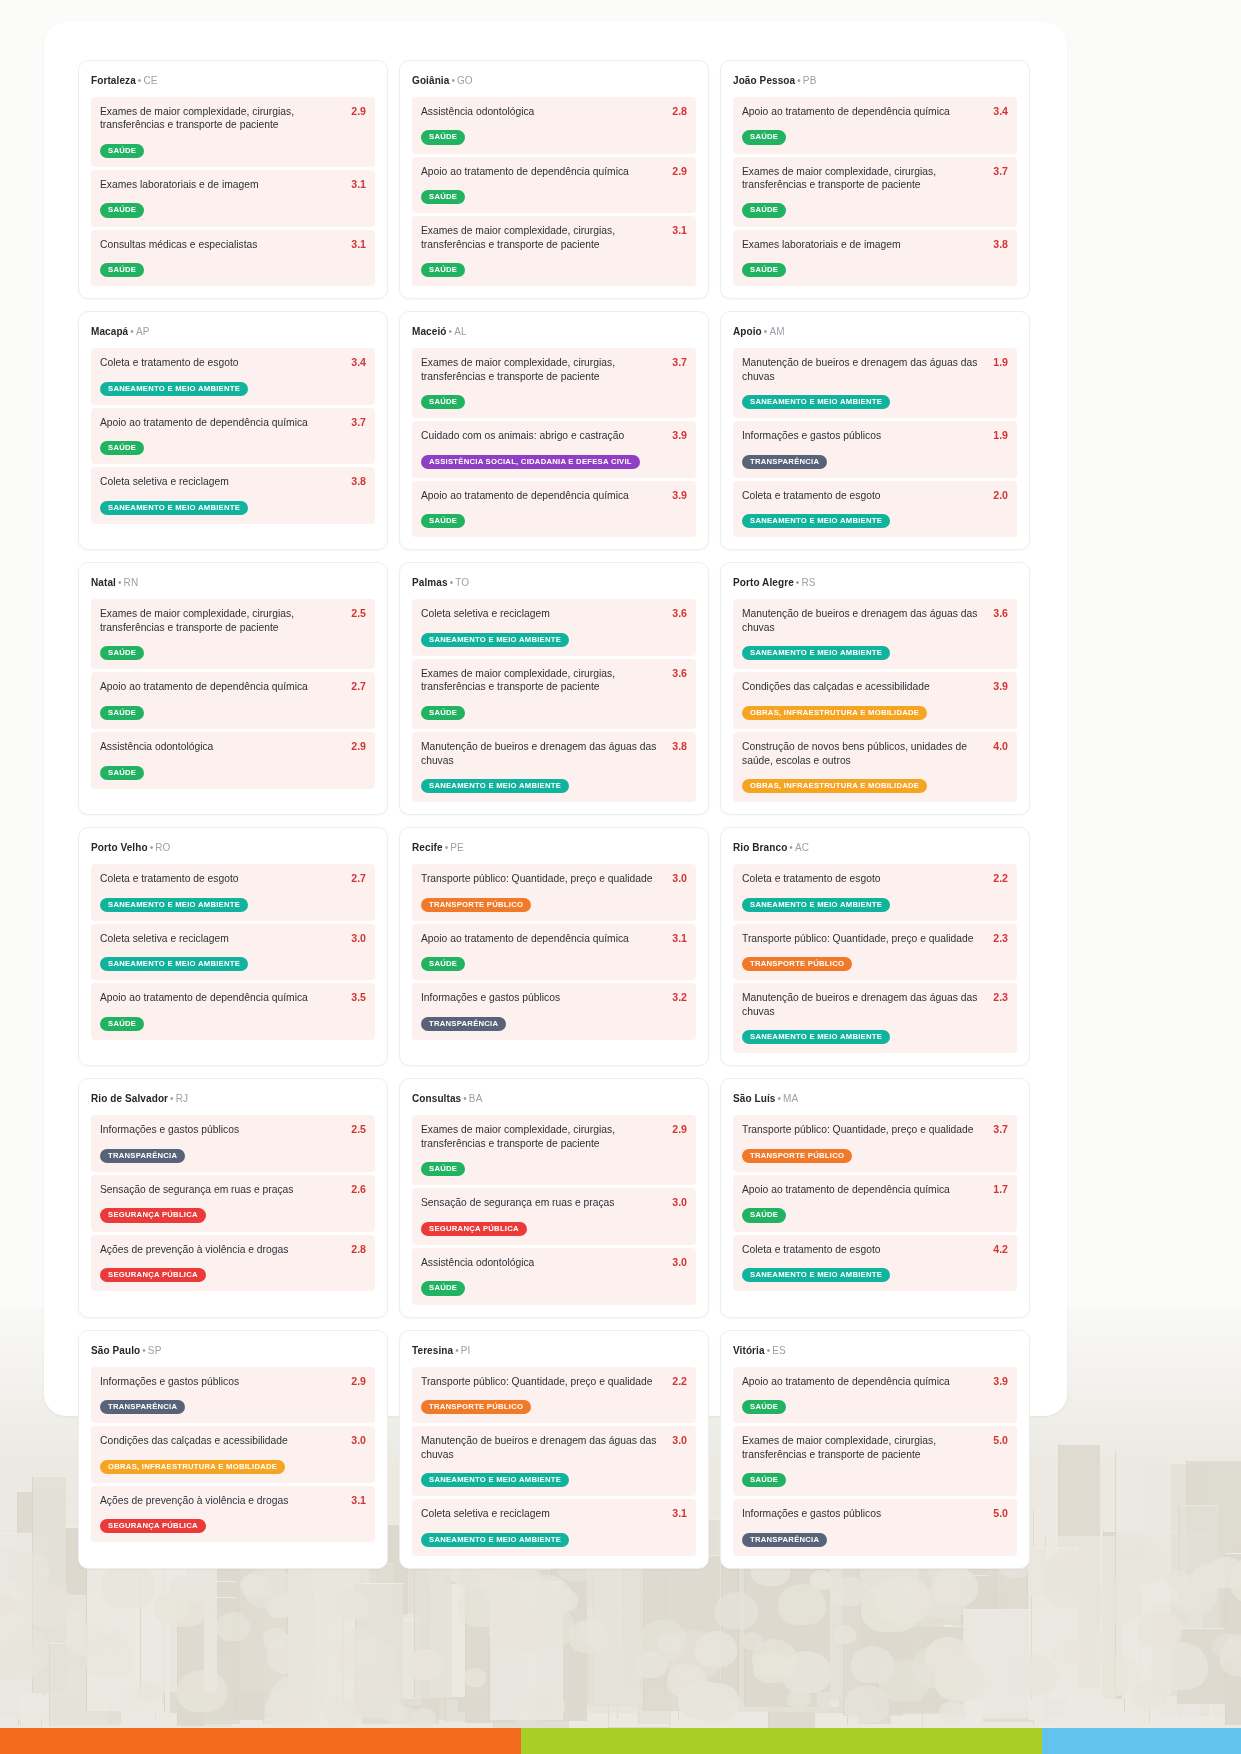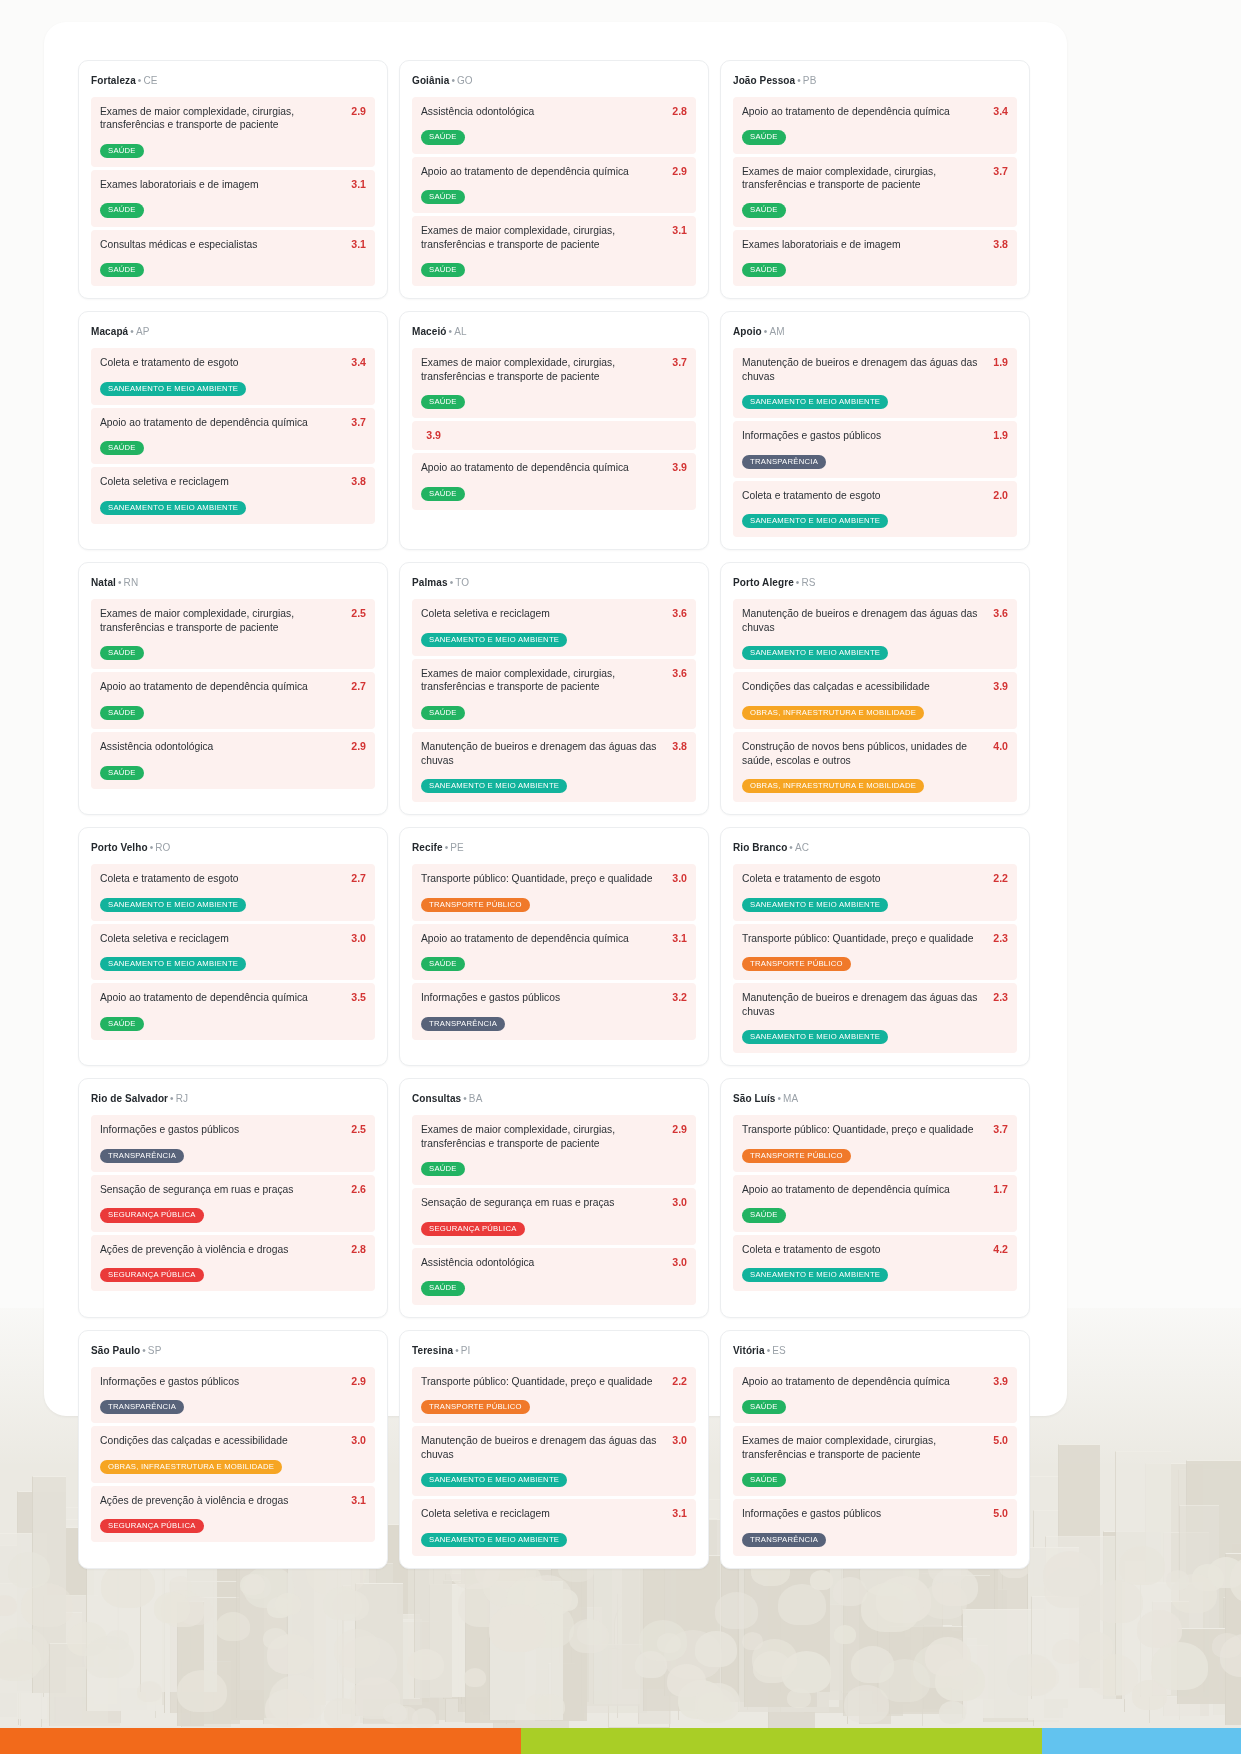--- a/index.html
+++ b/index.html
@@ -126,21 +126,21 @@
     font-weight: bold;
     color: #d33434;
     padding-top: 0px;
     min-width: 20px;
     text-align: right;
   }
 
   .badge {
     display: inline-block;
     font-size: 7.7px;
-    font-weight: normal;
+    font-weight: bold;
     letter-spacing: .25px;
     color: #ffffff;
     padding: 3px 8px 3.5px 8px;
     border-radius: 9px;
     white-space: nowrap;
     line-height: 1;
   }
   .badge.saude          { background: #22b362; }
   .badge.saneamento     { background: #12b39c; }
   .badge.transparencia  { background: #58637a; }
@@ -491,20 +491,21 @@
             <div class="row-score">3.8</div>
           </div>
         </div>
         <div class="card">
           <div class="card-title"><span>Maceió</span><span class="dot">•</span><span class="uf">AL</span></div>
           <div class="row">
             <div class="row-main"><div class="row-label">Exames de maior complexidade, cirurgias, transferências e transporte de paciente</div><span class="badge saude">SAÚDE</span></div>
             <div class="row-score">3.7</div>
           </div>
           <div class="row">
+            <div class="row-main"><div class="row-label">Cuidado com os animais: abrigo e castração</div><span class="badge assistencia">ASSISTÊNCIA SOCIAL, CIDADANIA E DEFESA CIVIL</span></div>
             <div class="row-score">3.9</div>
           </div>
           <div class="row">
             <div class="row-main"><div class="row-label">Apoio ao tratamento de dependência química</div><span class="badge saude">SAÚDE</span></div>
             <div class="row-score">3.9</div>
           </div>
         </div>
         <div class="card">
           <div class="card-title"><span>Apoio</span><span class="dot">•</span><span class="uf">AM</span></div>
           <div class="row">

